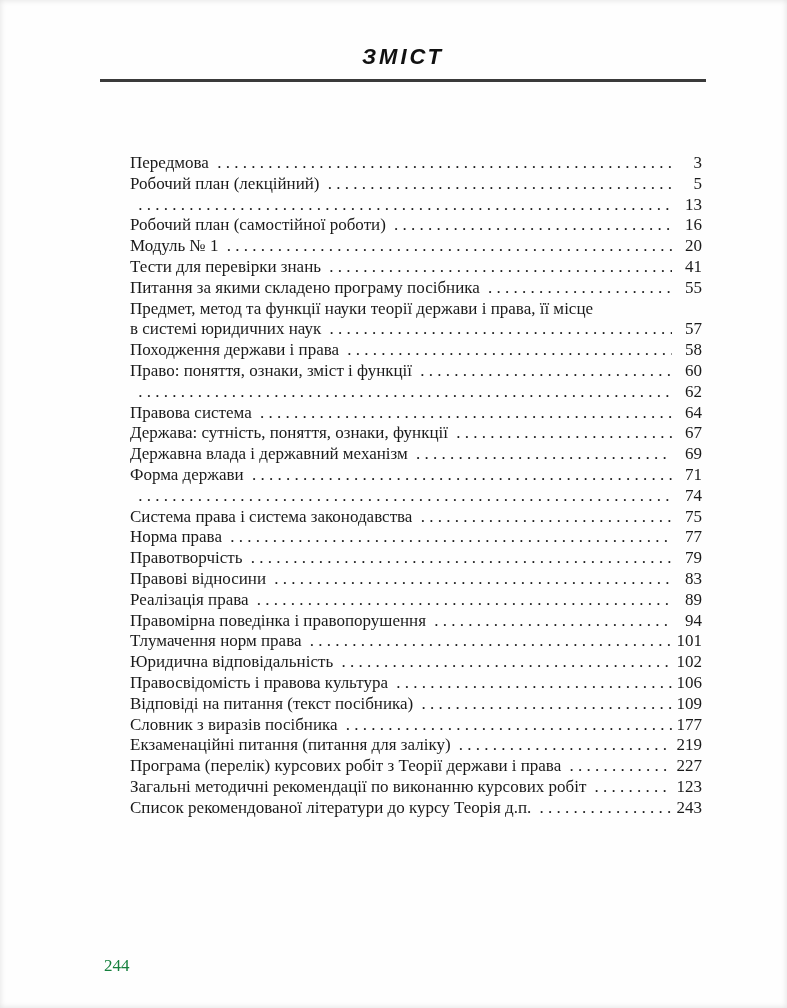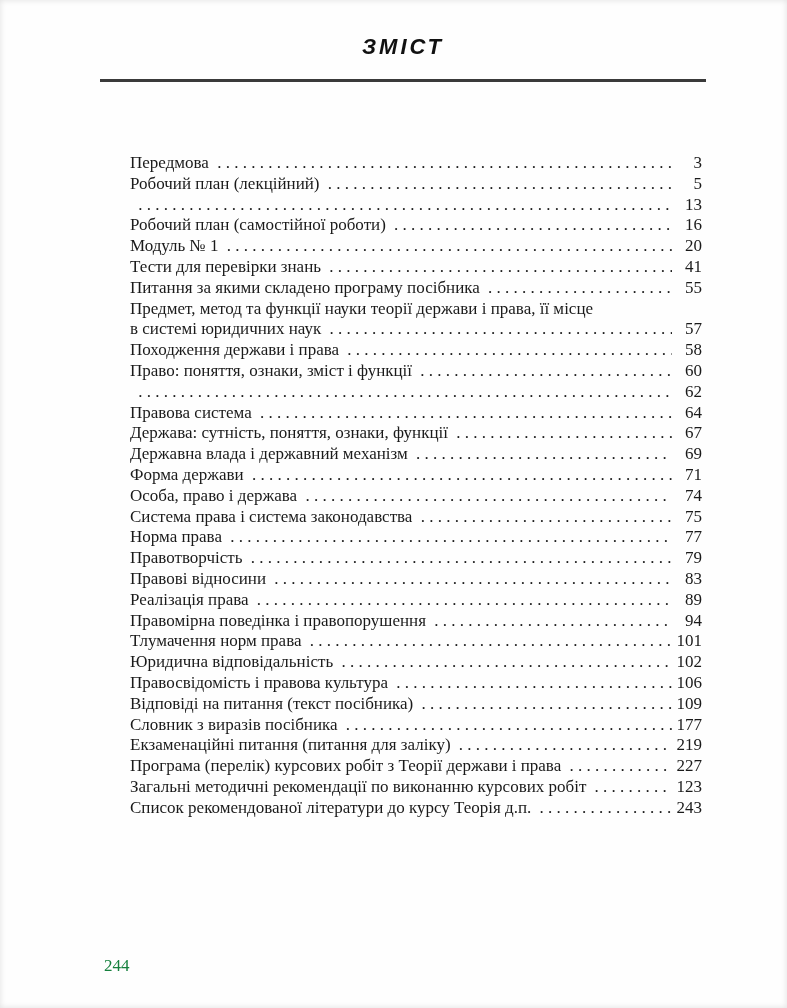--- a/index.html
+++ b/index.html
@@ -13,21 +13,21 @@
     height: 1008px;
     margin: 0 auto;
     background: #fefefe;
     box-shadow: inset 0 0 6px rgba(0,0,0,0.12);
     overflow: hidden;
     font-family: "Liberation Serif", serif;
     color: #1a1a1a;
   }
   .title {
     position: absolute;
-    top: 34px;
+    top: 44px;
     left: 100px;
     width: 606px;
     text-align: center;
     font-family: "Liberation Sans", sans-serif;
     font-weight: bold;
     font-style: italic;
     font-size: 22px;
     letter-spacing: 3px;
     color: #111;
   }
@@ -156,21 +156,20 @@
         <span class="toc-label">Державна влада і державний механізм</span>
         <span class="leader">&nbsp;.&nbsp;.&nbsp;.&nbsp;.&nbsp;.&nbsp;.&nbsp;.&nbsp;.&nbsp;.&nbsp;.&nbsp;.&nbsp;.&nbsp;.&nbsp;.&nbsp;.&nbsp;.&nbsp;.&nbsp;.&nbsp;.&nbsp;.&nbsp;.&nbsp;.&nbsp;.&nbsp;.&nbsp;.&nbsp;.&nbsp;.&nbsp;.&nbsp;.&nbsp;.&nbsp;.&nbsp;.&nbsp;.&nbsp;.&nbsp;.&nbsp;.&nbsp;.&nbsp;.&nbsp;.&nbsp;.&nbsp;.&nbsp;.&nbsp;.&nbsp;.&nbsp;.&nbsp;.&nbsp;.&nbsp;.&nbsp;.&nbsp;.&nbsp;.&nbsp;.&nbsp;.&nbsp;.&nbsp;.&nbsp;.&nbsp;.&nbsp;.&nbsp;.&nbsp;.&nbsp;.&nbsp;.&nbsp;.&nbsp;.&nbsp;.&nbsp;.&nbsp;.&nbsp;.&nbsp;.&nbsp;.&nbsp;.&nbsp;.&nbsp;.&nbsp;.&nbsp;.&nbsp;.&nbsp;.&nbsp;.&nbsp;.&nbsp;.&nbsp;.&nbsp;.&nbsp;.&nbsp;.&nbsp;.&nbsp;.&nbsp;.&nbsp;.&nbsp;.&nbsp;.&nbsp;.&nbsp;.&nbsp;.&nbsp;.&nbsp;.&nbsp;.&nbsp;.&nbsp;.&nbsp;.&nbsp;.&nbsp;.&nbsp;.&nbsp;.&nbsp;.&nbsp;.&nbsp;.&nbsp;.&nbsp;.&nbsp;.&nbsp;.&nbsp;.&nbsp;.&nbsp;.&nbsp;.&nbsp;.&nbsp;.&nbsp;.&nbsp;.&nbsp;.&nbsp;.&nbsp;.&nbsp;.&nbsp;.&nbsp;.&nbsp;.&nbsp;.&nbsp;.&nbsp;.&nbsp;.&nbsp;.&nbsp;.&nbsp;.&nbsp;.&nbsp;.&nbsp;.&nbsp;.&nbsp;.&nbsp;.&nbsp;.&nbsp;.&nbsp;.&nbsp;.&nbsp;.&nbsp;.&nbsp;.&nbsp;.&nbsp;.&nbsp;.&nbsp;.&nbsp;.&nbsp;.&nbsp;.&nbsp;.&nbsp;.&nbsp;.&nbsp;.&nbsp;.&nbsp;.&nbsp;.&nbsp;.</span>
         <span class="page-num">69</span>
       </div>
       <div class="toc-row">
         <span class="toc-label">Форма держави</span>
         <span class="leader">&nbsp;.&nbsp;.&nbsp;.&nbsp;.&nbsp;.&nbsp;.&nbsp;.&nbsp;.&nbsp;.&nbsp;.&nbsp;.&nbsp;.&nbsp;.&nbsp;.&nbsp;.&nbsp;.&nbsp;.&nbsp;.&nbsp;.&nbsp;.&nbsp;.&nbsp;.&nbsp;.&nbsp;.&nbsp;.&nbsp;.&nbsp;.&nbsp;.&nbsp;.&nbsp;.&nbsp;.&nbsp;.&nbsp;.&nbsp;.&nbsp;.&nbsp;.&nbsp;.&nbsp;.&nbsp;.&nbsp;.&nbsp;.&nbsp;.&nbsp;.&nbsp;.&nbsp;.&nbsp;.&nbsp;.&nbsp;.&nbsp;.&nbsp;.&nbsp;.&nbsp;.&nbsp;.&nbsp;.&nbsp;.&nbsp;.&nbsp;.&nbsp;.&nbsp;.&nbsp;.&nbsp;.&nbsp;.&nbsp;.&nbsp;.&nbsp;.&nbsp;.&nbsp;.&nbsp;.&nbsp;.&nbsp;.&nbsp;.&nbsp;.&nbsp;.&nbsp;.&nbsp;.&nbsp;.&nbsp;.&nbsp;.&nbsp;.&nbsp;.&nbsp;.&nbsp;.&nbsp;.&nbsp;.&nbsp;.&nbsp;.&nbsp;.&nbsp;.&nbsp;.&nbsp;.&nbsp;.&nbsp;.&nbsp;.&nbsp;.&nbsp;.&nbsp;.&nbsp;.&nbsp;.&nbsp;.&nbsp;.&nbsp;.&nbsp;.&nbsp;.&nbsp;.&nbsp;.&nbsp;.&nbsp;.&nbsp;.&nbsp;.&nbsp;.&nbsp;.&nbsp;.&nbsp;.&nbsp;.&nbsp;.&nbsp;.&nbsp;.&nbsp;.&nbsp;.&nbsp;.&nbsp;.&nbsp;.&nbsp;.&nbsp;.&nbsp;.&nbsp;.&nbsp;.&nbsp;.&nbsp;.&nbsp;.&nbsp;.&nbsp;.&nbsp;.&nbsp;.&nbsp;.&nbsp;.&nbsp;.&nbsp;.&nbsp;.&nbsp;.&nbsp;.&nbsp;.&nbsp;.&nbsp;.&nbsp;.&nbsp;.&nbsp;.&nbsp;.&nbsp;.&nbsp;.&nbsp;.&nbsp;.&nbsp;.&nbsp;.&nbsp;.&nbsp;.&nbsp;.&nbsp;.&nbsp;.&nbsp;.</span>
         <span class="page-num">71</span>
       </div>
       <div class="toc-row">
-        <span class="toc-label">Особа, право і держава</span>
         <span class="leader">&nbsp;.&nbsp;.&nbsp;.&nbsp;.&nbsp;.&nbsp;.&nbsp;.&nbsp;.&nbsp;.&nbsp;.&nbsp;.&nbsp;.&nbsp;.&nbsp;.&nbsp;.&nbsp;.&nbsp;.&nbsp;.&nbsp;.&nbsp;.&nbsp;.&nbsp;.&nbsp;.&nbsp;.&nbsp;.&nbsp;.&nbsp;.&nbsp;.&nbsp;.&nbsp;.&nbsp;.&nbsp;.&nbsp;.&nbsp;.&nbsp;.&nbsp;.&nbsp;.&nbsp;.&nbsp;.&nbsp;.&nbsp;.&nbsp;.&nbsp;.&nbsp;.&nbsp;.&nbsp;.&nbsp;.&nbsp;.&nbsp;.&nbsp;.&nbsp;.&nbsp;.&nbsp;.&nbsp;.&nbsp;.&nbsp;.&nbsp;.&nbsp;.&nbsp;.&nbsp;.&nbsp;.&nbsp;.&nbsp;.&nbsp;.&nbsp;.&nbsp;.&nbsp;.&nbsp;.&nbsp;.&nbsp;.&nbsp;.&nbsp;.&nbsp;.&nbsp;.&nbsp;.&nbsp;.&nbsp;.&nbsp;.&nbsp;.&nbsp;.&nbsp;.&nbsp;.&nbsp;.&nbsp;.&nbsp;.&nbsp;.&nbsp;.&nbsp;.&nbsp;.&nbsp;.&nbsp;.&nbsp;.&nbsp;.&nbsp;.&nbsp;.&nbsp;.&nbsp;.&nbsp;.&nbsp;.&nbsp;.&nbsp;.&nbsp;.&nbsp;.&nbsp;.&nbsp;.&nbsp;.&nbsp;.&nbsp;.&nbsp;.&nbsp;.&nbsp;.&nbsp;.&nbsp;.&nbsp;.&nbsp;.&nbsp;.&nbsp;.&nbsp;.&nbsp;.&nbsp;.&nbsp;.&nbsp;.&nbsp;.&nbsp;.&nbsp;.&nbsp;.&nbsp;.&nbsp;.&nbsp;.&nbsp;.&nbsp;.&nbsp;.&nbsp;.&nbsp;.&nbsp;.&nbsp;.&nbsp;.&nbsp;.&nbsp;.&nbsp;.&nbsp;.&nbsp;.&nbsp;.&nbsp;.&nbsp;.&nbsp;.&nbsp;.&nbsp;.&nbsp;.&nbsp;.&nbsp;.&nbsp;.&nbsp;.&nbsp;.&nbsp;.&nbsp;.&nbsp;.&nbsp;.&nbsp;.&nbsp;.</span>
         <span class="page-num">74</span>
       </div>
       <div class="toc-row">
         <span class="toc-label">Система права і система законодавства</span>
         <span class="leader">&nbsp;.&nbsp;.&nbsp;.&nbsp;.&nbsp;.&nbsp;.&nbsp;.&nbsp;.&nbsp;.&nbsp;.&nbsp;.&nbsp;.&nbsp;.&nbsp;.&nbsp;.&nbsp;.&nbsp;.&nbsp;.&nbsp;.&nbsp;.&nbsp;.&nbsp;.&nbsp;.&nbsp;.&nbsp;.&nbsp;.&nbsp;.&nbsp;.&nbsp;.&nbsp;.&nbsp;.&nbsp;.&nbsp;.&nbsp;.&nbsp;.&nbsp;.&nbsp;.&nbsp;.&nbsp;.&nbsp;.&nbsp;.&nbsp;.&nbsp;.&nbsp;.&nbsp;.&nbsp;.&nbsp;.&nbsp;.&nbsp;.&nbsp;.&nbsp;.&nbsp;.&nbsp;.&nbsp;.&nbsp;.&nbsp;.&nbsp;.&nbsp;.&nbsp;.&nbsp;.&nbsp;.&nbsp;.&nbsp;.&nbsp;.&nbsp;.&nbsp;.&nbsp;.&nbsp;.&nbsp;.&nbsp;.&nbsp;.&nbsp;.&nbsp;.&nbsp;.&nbsp;.&nbsp;.&nbsp;.&nbsp;.&nbsp;.&nbsp;.&nbsp;.&nbsp;.&nbsp;.&nbsp;.&nbsp;.&nbsp;.&nbsp;.&nbsp;.&nbsp;.&nbsp;.&nbsp;.&nbsp;.&nbsp;.&nbsp;.&nbsp;.&nbsp;.&nbsp;.&nbsp;.&nbsp;.&nbsp;.&nbsp;.&nbsp;.&nbsp;.&nbsp;.&nbsp;.&nbsp;.&nbsp;.&nbsp;.&nbsp;.&nbsp;.&nbsp;.&nbsp;.&nbsp;.&nbsp;.&nbsp;.&nbsp;.&nbsp;.&nbsp;.&nbsp;.&nbsp;.&nbsp;.&nbsp;.&nbsp;.&nbsp;.&nbsp;.&nbsp;.&nbsp;.&nbsp;.&nbsp;.&nbsp;.&nbsp;.&nbsp;.&nbsp;.&nbsp;.&nbsp;.&nbsp;.&nbsp;.&nbsp;.&nbsp;.&nbsp;.&nbsp;.&nbsp;.&nbsp;.&nbsp;.&nbsp;.&nbsp;.&nbsp;.&nbsp;.&nbsp;.&nbsp;.&nbsp;.&nbsp;.&nbsp;.&nbsp;.&nbsp;.&nbsp;.&nbsp;.&nbsp;.&nbsp;.&nbsp;.</span>
         <span class="page-num">75</span>
       </div>
       <div class="toc-row">
         <span class="toc-label">Норма права</span>

